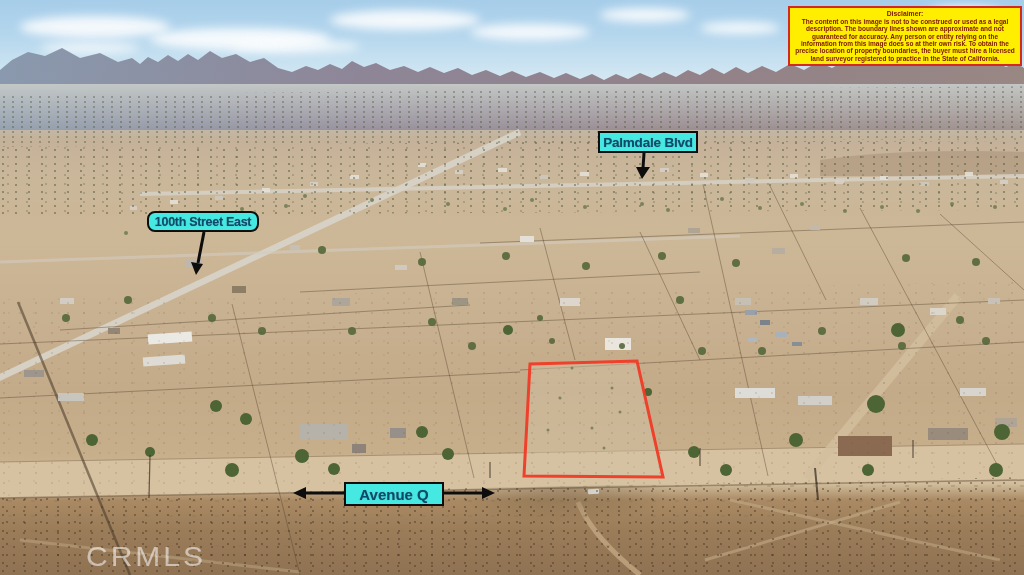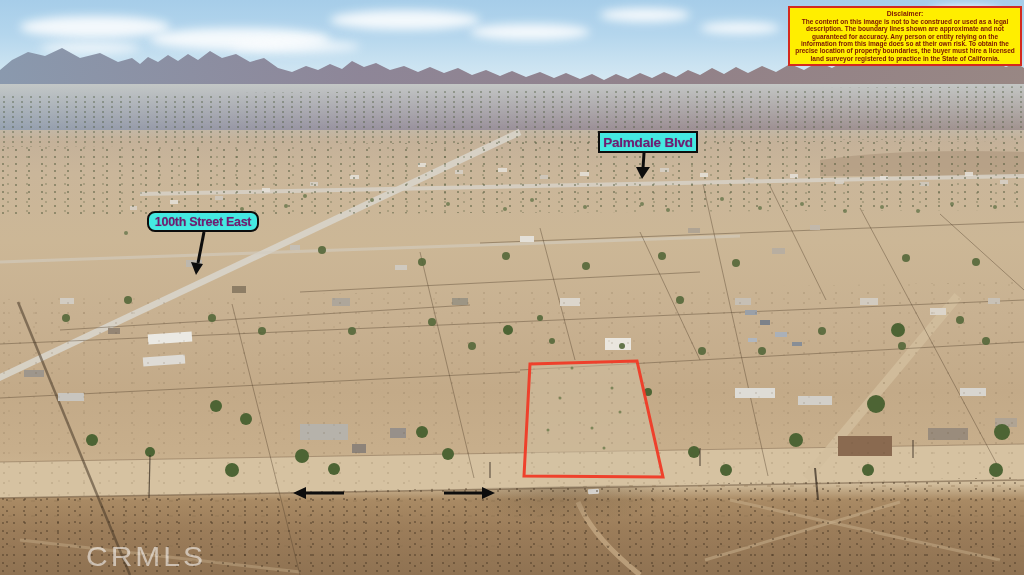--- a/index.html
+++ b/index.html
@@ -32,21 +32,21 @@
     clip-path:polygon(0 86.5%,100% 83%,100% 100%,0 100%);
     background:
       radial-gradient(120px 40px at 15% 70%, rgba(60,44,28,.30), transparent 70%) no-repeat,
       radial-gradient(160px 50px at 55% 85%, rgba(66,50,32,.25), transparent 70%) no-repeat,
       radial-gradient(3px 2px at 7px 5px, rgba(74,56,36,.45) 40%, transparent 50%) 0 0/17px 11px,
       radial-gradient(2px 2px at 3px 3px, rgba(64,48,30,.40) 40%, transparent 50%) 0 0/11px 8px,
       radial-gradient(4px 3px at 10px 6px, rgba(140,114,80,.30) 40%, transparent 50%) 0 0/23px 15px;}
   svg.layer{position:absolute;left:0;top:0;}
   .street-label{
     position:absolute;display:flex;align-items:center;justify-content:center;
-    background:#45e9e2;border:2px solid #0d0d0d;color:#701a75;
+    background:#45e9e2;border:2px solid #0d0d0d;color:#0c4a6e;
     font-weight:bold;box-sizing:border-box;white-space:nowrap;
     text-shadow:0 0 1px rgba(90,40,30,.4);}
   .lbl-palmdale{left:598px;top:131px;width:100px;height:22px;font-size:13.5px;letter-spacing:-.2px;}
   .lbl-100th{left:147px;top:211px;width:112px;height:21px;font-size:12.5px;letter-spacing:-.3px;border-radius:8px;}
   .lbl-aveq{left:344px;top:482px;width:100px;height:24px;font-size:15px;}
   .disclaimer{
     position:absolute;left:788px;top:6px;width:234px;box-sizing:border-box;
     background:#ffee00;border:2px solid #d42a1e;color:#7a1505;
     font-size:6.5px;line-height:1.14;font-weight:bold;text-align:center;
     padding:2px 4px;}
@@ -300,15 +300,16 @@
     </g>
   </svg>
 
   <div class="disclaimer">
     <div class="t">Disclaimer:</div>
     <div>The content on this image is not to be construed or used as a legal description. The boundary lines shown are approximate and not guaranteed for accuracy. Any person or entity relying on the information from this image does so at their own risk. To obtain the precise location of property boundaries, the buyer must hire a licensed land surveyor registered to practice in the State of California.</div>
   </div>
 
   <div class="street-label lbl-palmdale">Palmdale Blvd</div>
   <div class="street-label lbl-100th">100th Street East</div>
+  <div class="street-label lbl-aveq">Avenue Q</div>
 
   <div class="watermark">CRMLS</div>
 </div>
 
 </body></html>

